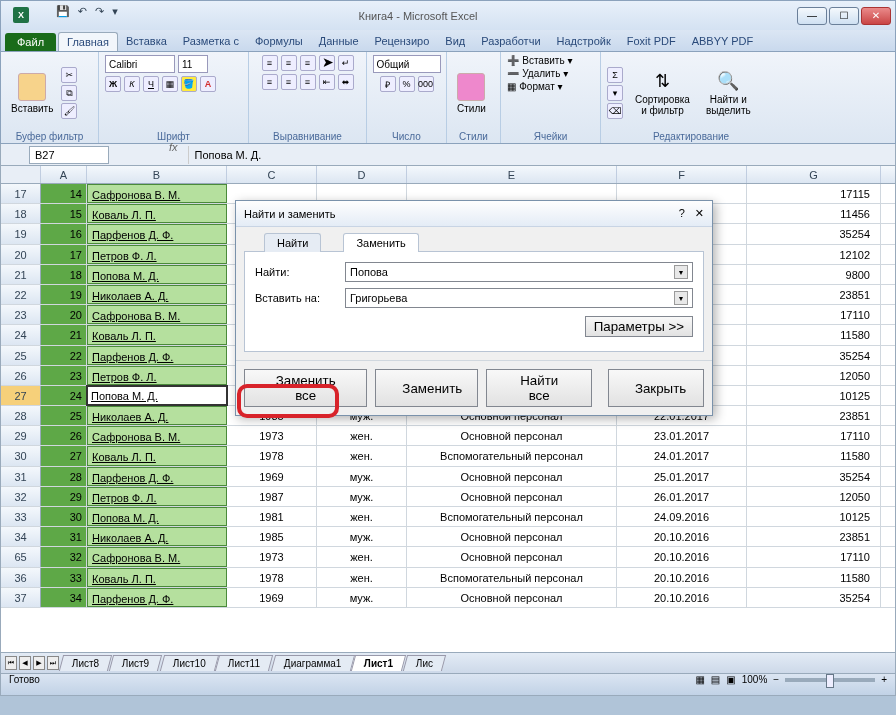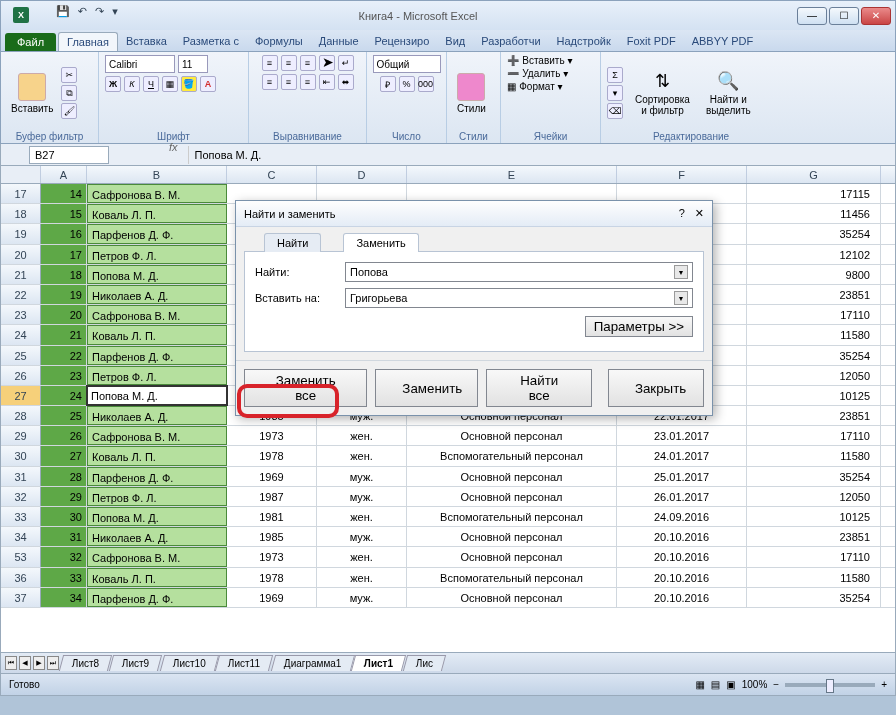--- a/index.html
+++ b/index.html
@@ -43,21 +43,21 @@
 
 .grid { position: relative; background: #fff; border: 1px solid #9ab; border-top: none; height: 487px; overflow: hidden; }
 .colheads { display: flex; height: 18px; background: linear-gradient(#f4f8fc, #dce6f2); border-bottom: 1px solid #9ab; font-size: 11px; }
 .colheads div { border-right: 1px solid #c0cde0; text-align: center; line-height: 18px; color: #345; }
 .corner { width: 40px; background: #e8eef6; }
 .row { display: flex; height: 20.2px; border-bottom: 1px solid #d0d7de; font-size: 11px; }
 .rowhead { width: 40px; background: linear-gradient(#f4f8fc, #dce6f2); border-right: 1px solid #9ab; text-align: center; line-height: 20px; color: #345; }
 .rowhead.sel { background: #f6d07a; }
 .cell { border-right: 1px solid #d0d7de; line-height: 20px; padding: 0 4px; white-space: nowrap; overflow: hidden; }
 .cA { width: 46px; background: #5ea847; color: #000; text-align: right; }
-.cB { width: 140px; }
+.cB { width: 140px; text-decoration: underline; }
 .cB.grn { background: #b5e09e; border: 1px solid #4a8a3a; }
 .cB.sel { background: #fff; outline: 2px solid #333; outline-offset: -1px; }
 .cC { width: 90px; text-align: center; }
 .cD { width: 90px; text-align: center; }
 .cE { width: 210px; text-align: center; }
 .cF { width: 130px; text-align: center; }
 .cG { width: 134px; text-align: right; padding-right: 10px; }
 
 
 .dialog { position: absolute; left: 235px; top: 200px; width: 478px; background: #f0f0f0; border: 1px solid #7a92ab; box-shadow: 3px 3px 10px rgba(0,0,0,0.3); z-index: 50; font-size: 11px; }
@@ -79,21 +79,21 @@
 .highlight { position: absolute; left: 237px; top: 384px; width: 102px; height: 34px; border: 4px solid #d8232a; border-radius: 10px; z-index: 60; pointer-events: none; }
 .cursor { position: absolute; left: 322px; top: 54px; z-index: 100; font-size: 14px; color: #000; pointer-events: none; }
 
 
 .sheettabs { height: 21px; background: linear-gradient(#e3ebf5, #cdd9e9); border: 1px solid #9ab; border-top: none; display: flex; align-items: center; font-size: 10px; padding-left: 60px; position: relative; }
 .sheettabs .nav { position: absolute; left: 4px; display: flex; gap: 2px; }
 .sheettabs .nav span { width: 12px; height: 14px; border: 1px solid #888; background: #eee; font-size: 7px; display: flex; align-items: center; justify-content: center; }
 .sheet-tab { padding: 2px 10px; background: #e4ebf4; border: 1px solid #99a; border-bottom: none; margin-right: 1px; transform: skewX(-15deg); }
 .sheet-tab span { display: inline-block; transform: skewX(15deg); }
 .sheet-tab.active { background: #fff; font-weight: bold; }
-.statusbar { height: 22px; background: linear-gradient(#dbe5f2, #c1d2e6); border: 1px solid #9ab; border-top: none; display: flex; align-items: center; font-size: 10px; padding: 0 8px; justify-content: space-between; }
+.statusbar { height: 22px; background: linear-gradient(#dbe5f2, #c1d2e6); border: 1px solid #9ab; border-top: none; display: flex; align-items: flex-start; font-size: 10px; padding: 0 8px; justify-content: space-between; }
 .zoom { display: flex; align-items: center; gap: 6px; }
 .zoom .slider { width: 90px; height: 4px; background: #9ab; position: relative; }
 .zoom .slider::after { content: ""; position: absolute; left: 45%; top: -4px; width: 6px; height: 12px; background: #eef; border: 1px solid #678; }
 </style>
 </head>
 <body>
 
 <div class="titlebar">
   <div class="excel-icon">X</div>
   <div class="qat">
@@ -428,21 +428,21 @@
         <div class="rowhead">34</div>
         <div class="cell cA">31</div>
         <div class="cell cB grn">Николаев А. Д.</div>
         <div class="cell cC">1985</div>
         <div class="cell cD">муж.</div>
         <div class="cell cE">Основной персонал</div>
         <div class="cell cF">20.10.2016</div>
         <div class="cell cG">23851</div>
       </div>
       <div class="row">
-        <div class="rowhead">53</div>
+        <div class="rowhead">65</div>
         <div class="cell cA">32</div>
         <div class="cell cB grn">Сафронова В. М.</div>
         <div class="cell cC">1973</div>
         <div class="cell cD">жен.</div>
         <div class="cell cE">Основной персонал</div>
         <div class="cell cF">20.10.2016</div>
         <div class="cell cG">17110</div>
       </div>
       <div class="row">
         <div class="rowhead">36</div>

